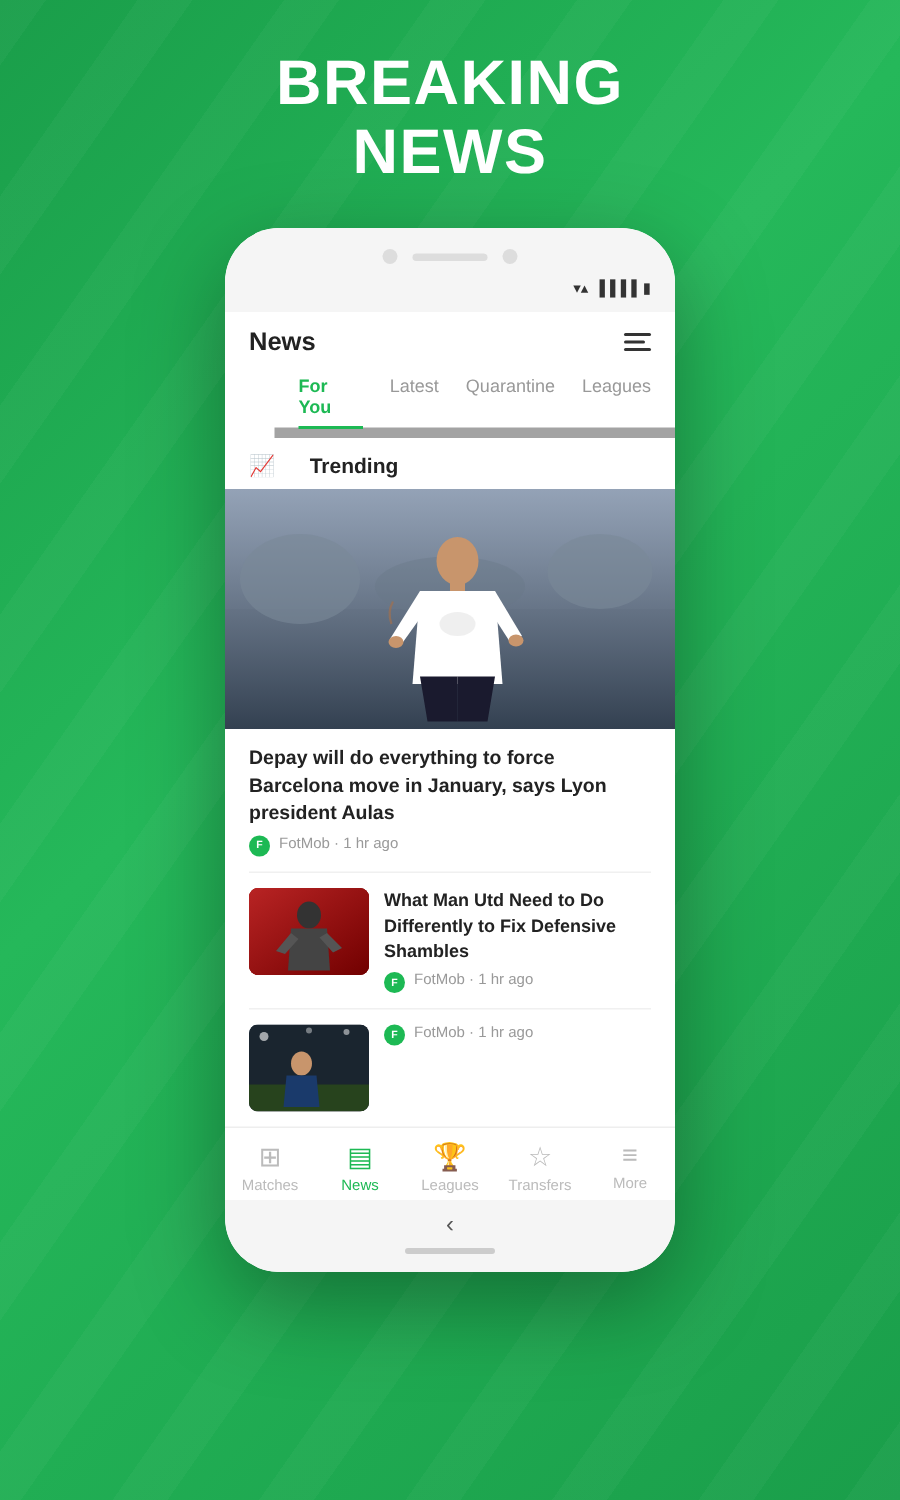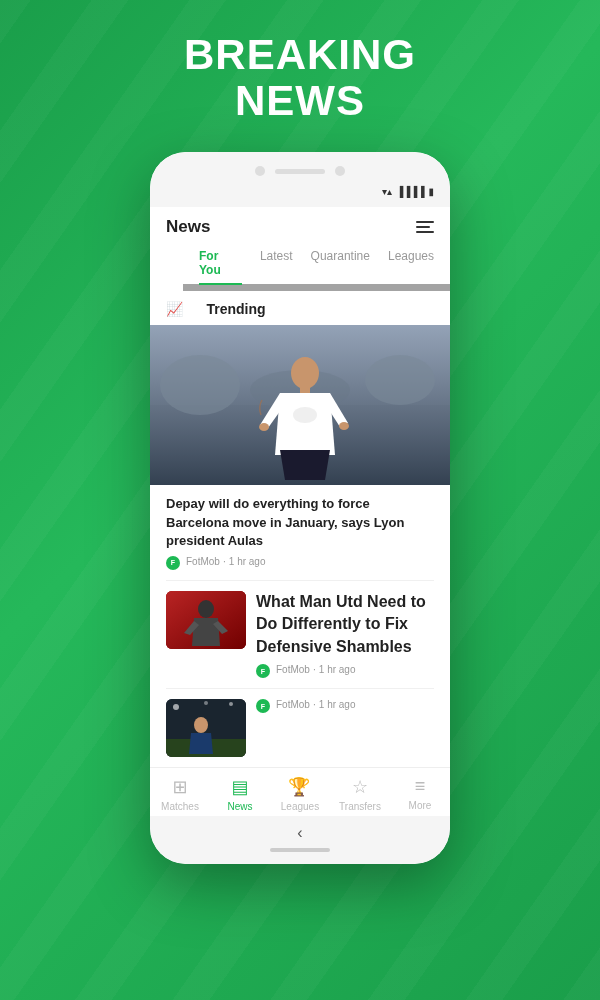--- a/index.html
+++ b/index.html
@@ -267,21 +267,21 @@
       align-items: center;
       justify-content: center;
       position: relative;
     }
 
     .news-info {
       flex: 1;
     }
 
     .news-title {
-      font-size: 16px;
+      font-size: 12px;
       font-weight: 600;
       color: #222;
       line-height: 1.4;
       margin-bottom: 6px;
     }
 
     
     .bottom-nav {
       display: flex;
       border-top: 1px solid #eee;

